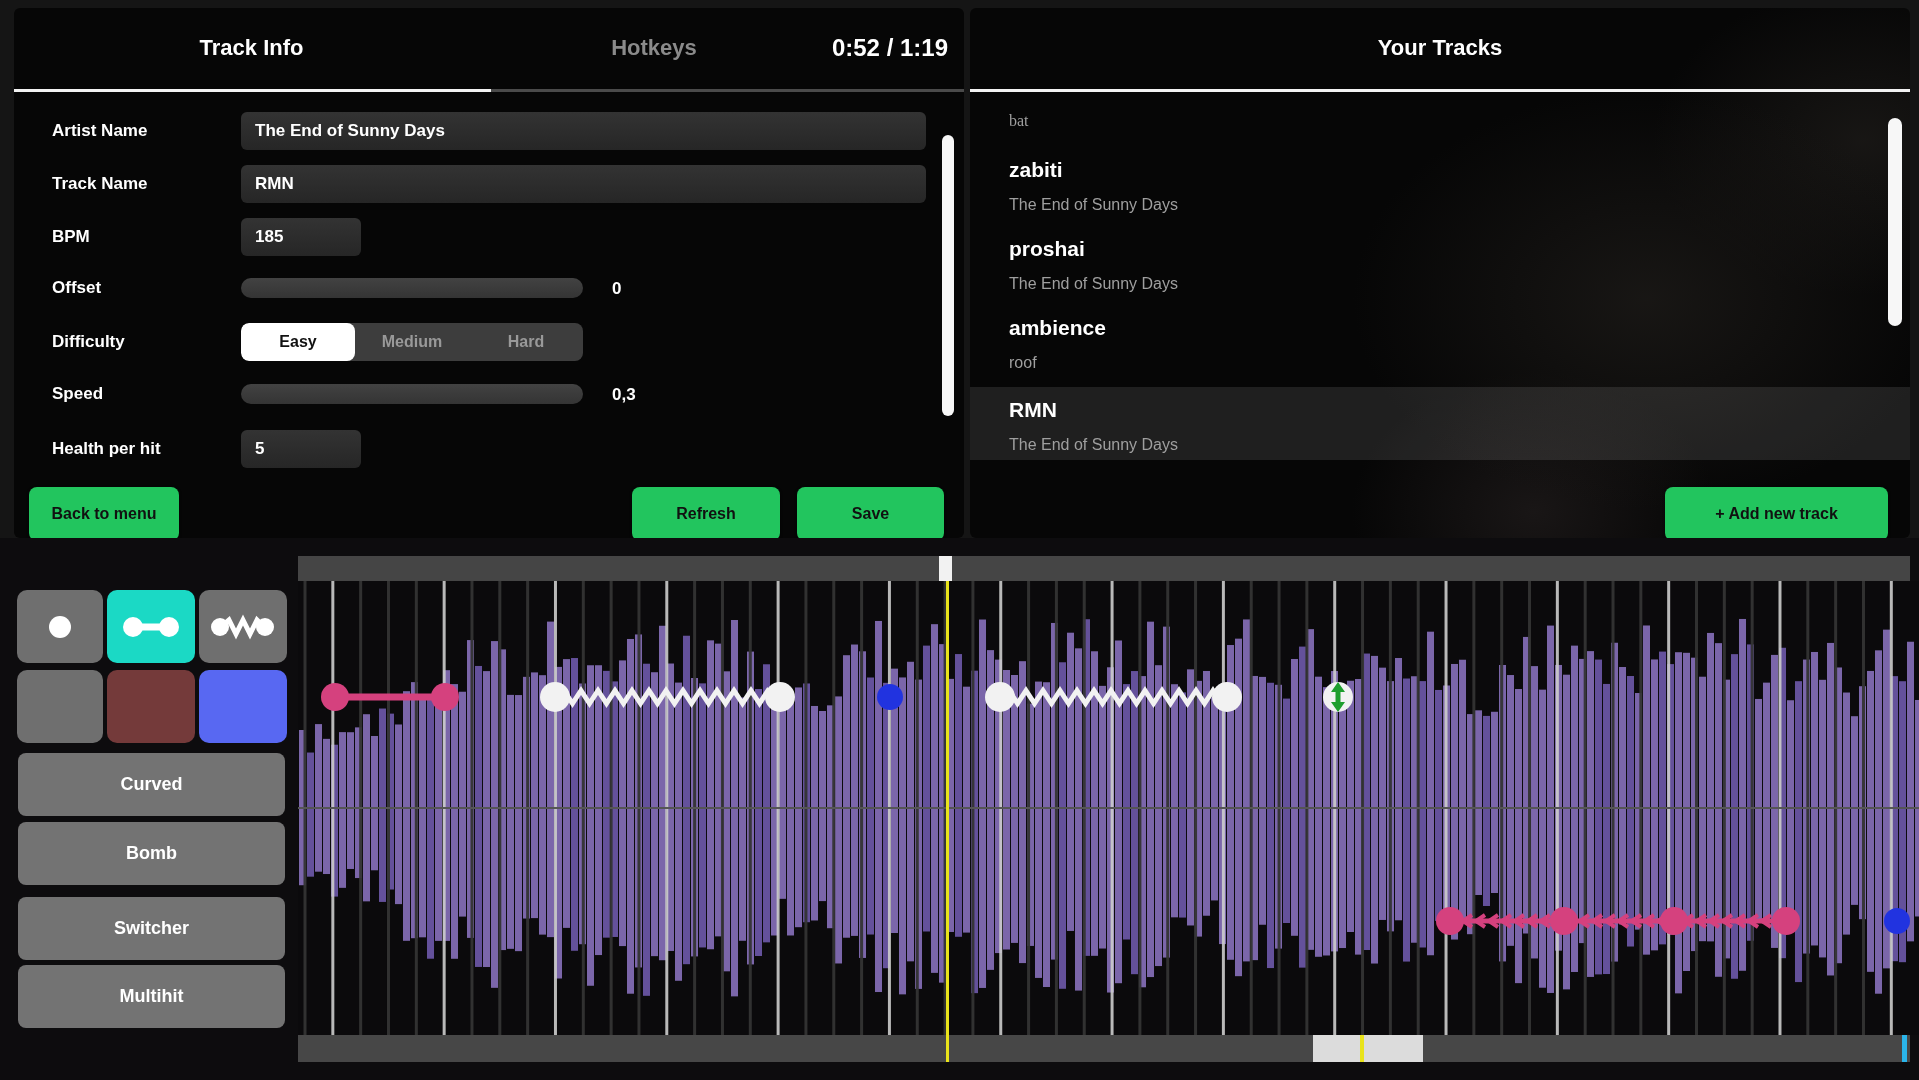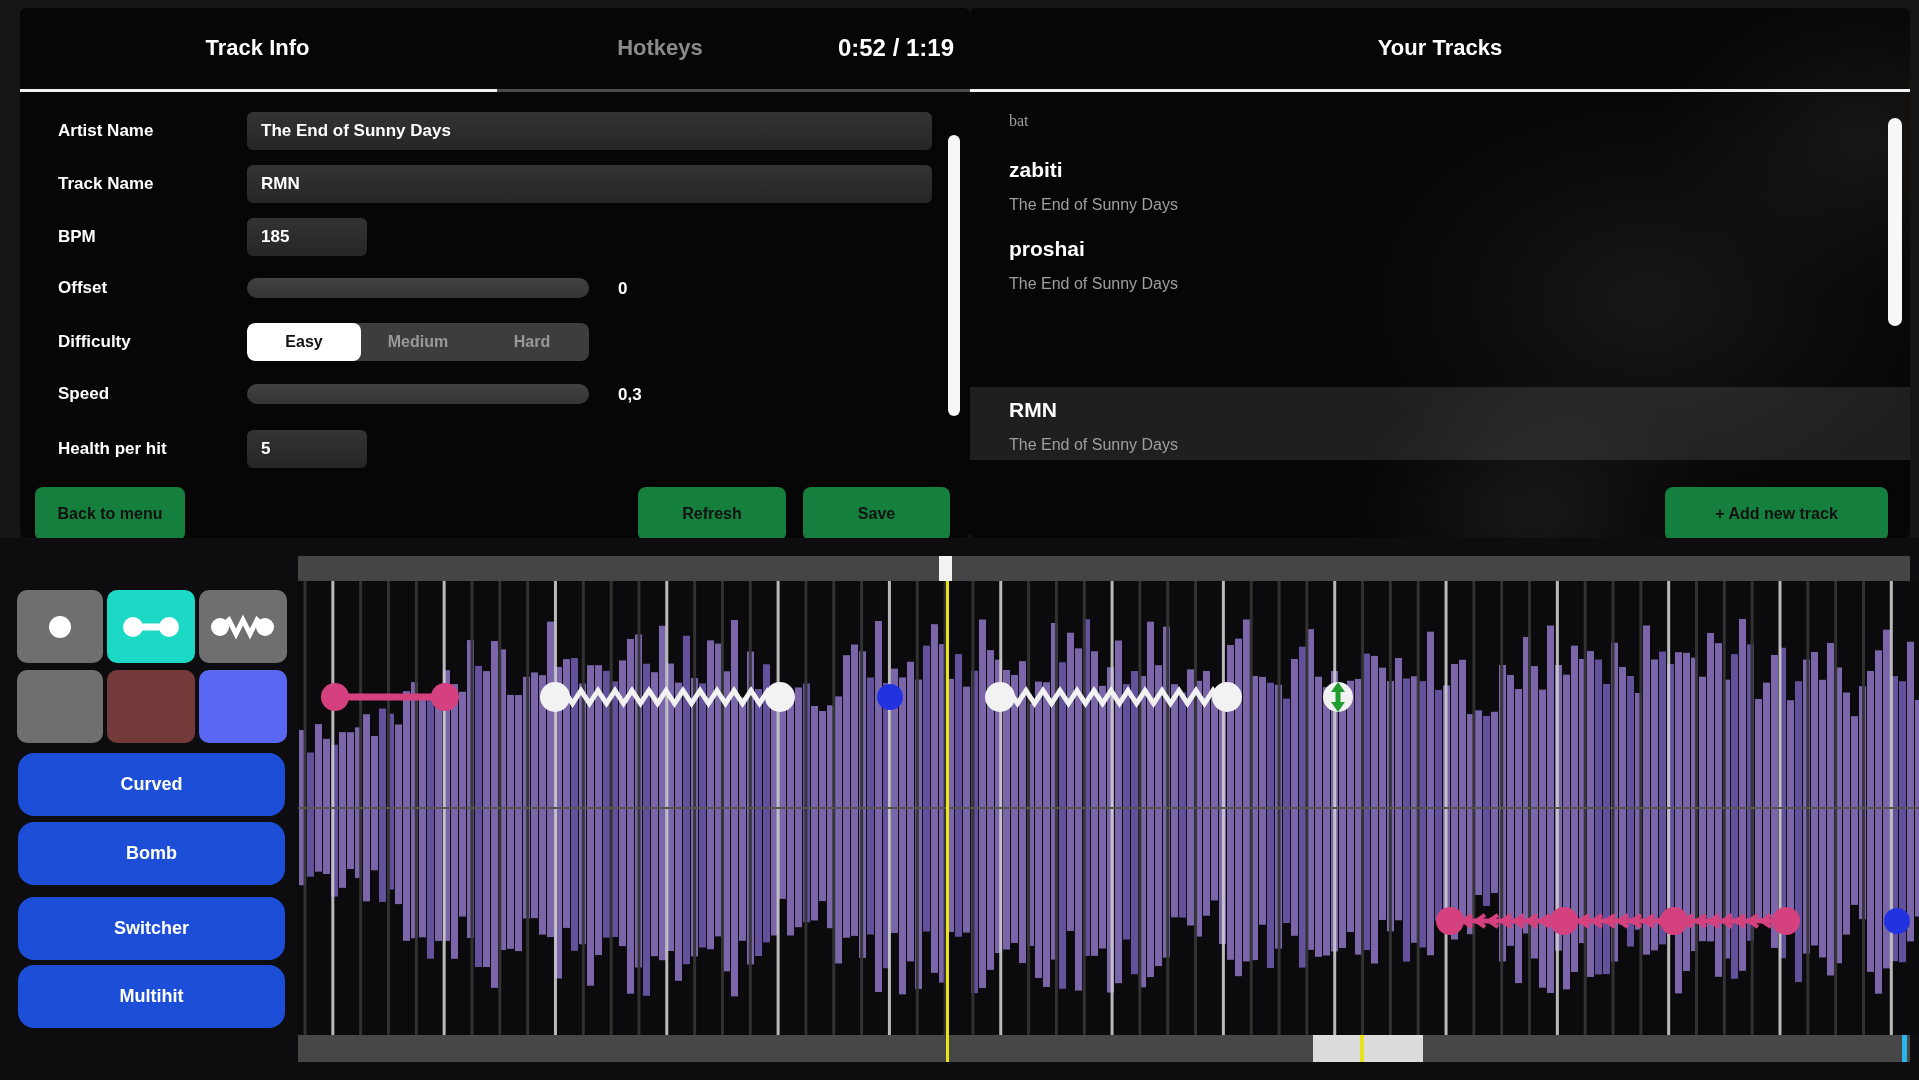--- a/index.html
+++ b/index.html
@@ -1,20 +1,20 @@
 <!DOCTYPE html>
 <html><head>
 <meta charset="utf-8">
 <style>
   html,body{margin:0;padding:0;background:#141414;}
   .stage{position:relative;width:1919px;height:1080px;overflow:hidden;
          background:#151515;font-family:"Liberation Sans",sans-serif;-webkit-font-smoothing:antialiased;}
   
   .panel{position:absolute;top:8px;height:530px;background:#060606;border-radius:6px;}
-  #panel-left{left:20px;width:950px;}
+  #panel-left{left:14px;width:950px;}
   #panel-right{left:970px;width:940px;
     background:
       radial-gradient(ellipse 420px 300px at 72% 55%, rgba(26,24,22,.9), transparent 70%),
       radial-gradient(ellipse 300px 220px at 95% 25%, rgba(28,26,24,.8), transparent 70%),
       radial-gradient(ellipse 260px 200px at 60% 95%, rgba(30,26,26,.8), transparent 70%),
       #060606;}
   .hdr{position:absolute;top:0;left:0;right:0;height:84px;}
   .tab{position:absolute;top:0;height:80px;display:flex;align-items:center;justify-content:center;
        font-size:22px;font-weight:bold;color:#fff;cursor:pointer;}
   .tab.inactive{color:#8a8a8a;}
@@ -26,33 +26,33 @@
           justify-content:center;color:#fff;font-weight:bold;font-size:22px;}
   
   .lbl{position:absolute;color:#fff;font-weight:bold;font-size:17px;height:38px;display:flex;align-items:center;}
   .field{position:absolute;height:38px;background:linear-gradient(#333,#262626);border-radius:6px;
          display:flex;align-items:center;padding:0 14px;color:#fff;font-weight:bold;font-size:17px;box-sizing:border-box;}
   .slider{position:absolute;height:20px;width:342px;background:linear-gradient(#424242,#343434);border-radius:10px;}
   .val{position:absolute;color:#fff;font-weight:bold;font-size:17px;}
   .seg{position:absolute;width:342px;height:38px;background:#3d3d3d;border-radius:8px;display:flex;overflow:hidden;}
   .opt{width:114px;display:flex;align-items:center;justify-content:center;color:#999;font-weight:bold;font-size:16px;cursor:pointer;}
   .opt.sel{background:#fff;color:#111;border-radius:8px;}
-  .btn-white{position:absolute;height:54px;background:#15803d;color:#111;font-weight:bold;font-size:16px;
+  .btn-white{position:absolute;height:54px;background:#22c55e;color:#111;font-weight:bold;font-size:16px;
              border-radius:8px;display:flex;align-items:center;justify-content:center;cursor:pointer;
              box-shadow:0 1px 3px rgba(0,0,0,.6);}
   .vscroll{position:absolute;background:#f7f7f7;border-radius:7px;}
   
   .titem{position:absolute;left:0;right:0;cursor:pointer;}
   .tname{position:absolute;left:39px;font-size:21px;font-weight:bold;color:#fff;white-space:nowrap;}
   .tsub{position:absolute;left:39px;font-size:16px;color:#9f9f9f;white-space:nowrap;}
   .sel-row{position:absolute;left:0;right:0;top:379px;height:73px;background:rgba(255,255,255,.10);}
   
   #editor-bottom{position:absolute;left:0;top:538px;width:1919px;height:542px;background:#0d0c0e;}
   .tool{position:absolute;border-radius:10px;background:#6f6f6f;display:flex;align-items:center;justify-content:center;cursor:pointer;}
-  .tool-label{position:absolute;left:18px;width:267px;height:63px;border-radius:16px;background:#1d4ed8;
+  .tool-label{position:absolute;left:18px;width:267px;height:63px;border-radius:8px;background:#737373;
               display:flex;align-items:center;justify-content:center;color:#fff;font-weight:bold;font-size:18px;cursor:pointer;}
   #wave-wrap{position:absolute;left:298px;top:18px;width:1621px;height:506px;}
   #timeline{position:absolute;left:0;top:0;width:1612px;height:25px;background:#454545;}
   #timeline-marker{position:absolute;top:0;height:25px;background:#f2f2f2;}
   #wave-region{position:absolute;left:0;top:25px;width:1621px;height:454px;background:#0b0a0c;cursor:crosshair;}
   #minimap{position:absolute;left:0;top:479px;width:1612px;height:27px;background:#474747;}
   #mini-viewport{position:absolute;top:0;height:27px;background:#dcdcdc;}
   #mini-playhead{position:absolute;top:0;height:27px;width:4px;}
   #mini-end{position:absolute;top:0;height:27px;width:5px;}
   #playhead{position:absolute;top:25px;height:481px;width:3px;z-index:6;}
@@ -114,20 +114,24 @@
     <div class="titem" style="top:100px;height:34px;font-family:Liberation Serif, serif;">
       <div class="tsub" style="top:4px;">bat</div>
     </div>
     <div class="titem" style="top:148px;height:70px;">
       <div class="tname" style="top:2px;">zabiti</div>
       <div class="tsub" style="top:40px;">The End of Sunny Days</div>
     </div>
     <div class="titem" style="top:227px;height:70px;">
       <div class="tname" style="top:2px;">proshai</div>
       <div class="tsub" style="top:40px;">The End of Sunny Days</div>
+    </div>
+    <div class="titem" style="top:306px;height:70px;">
+      <div class="tname" style="top:2px;">ambience</div>
+      <div class="tsub" style="top:40px;">roof</div>
     </div>
     <div class="titem" style="top:385px;height:70px;">
       <div class="tname" style="top:5px;">RMN</div>
       <div class="tsub" style="top:43px;">The End of Sunny Days</div>
     </div>
 
     <div class="vscroll" style="left:918px;top:110px;width:14px;height:208px;"></div>
 
     <div class="btn-white" style="left:695px;top:479px;width:223px;">+ Add new track</div>
   </section>

